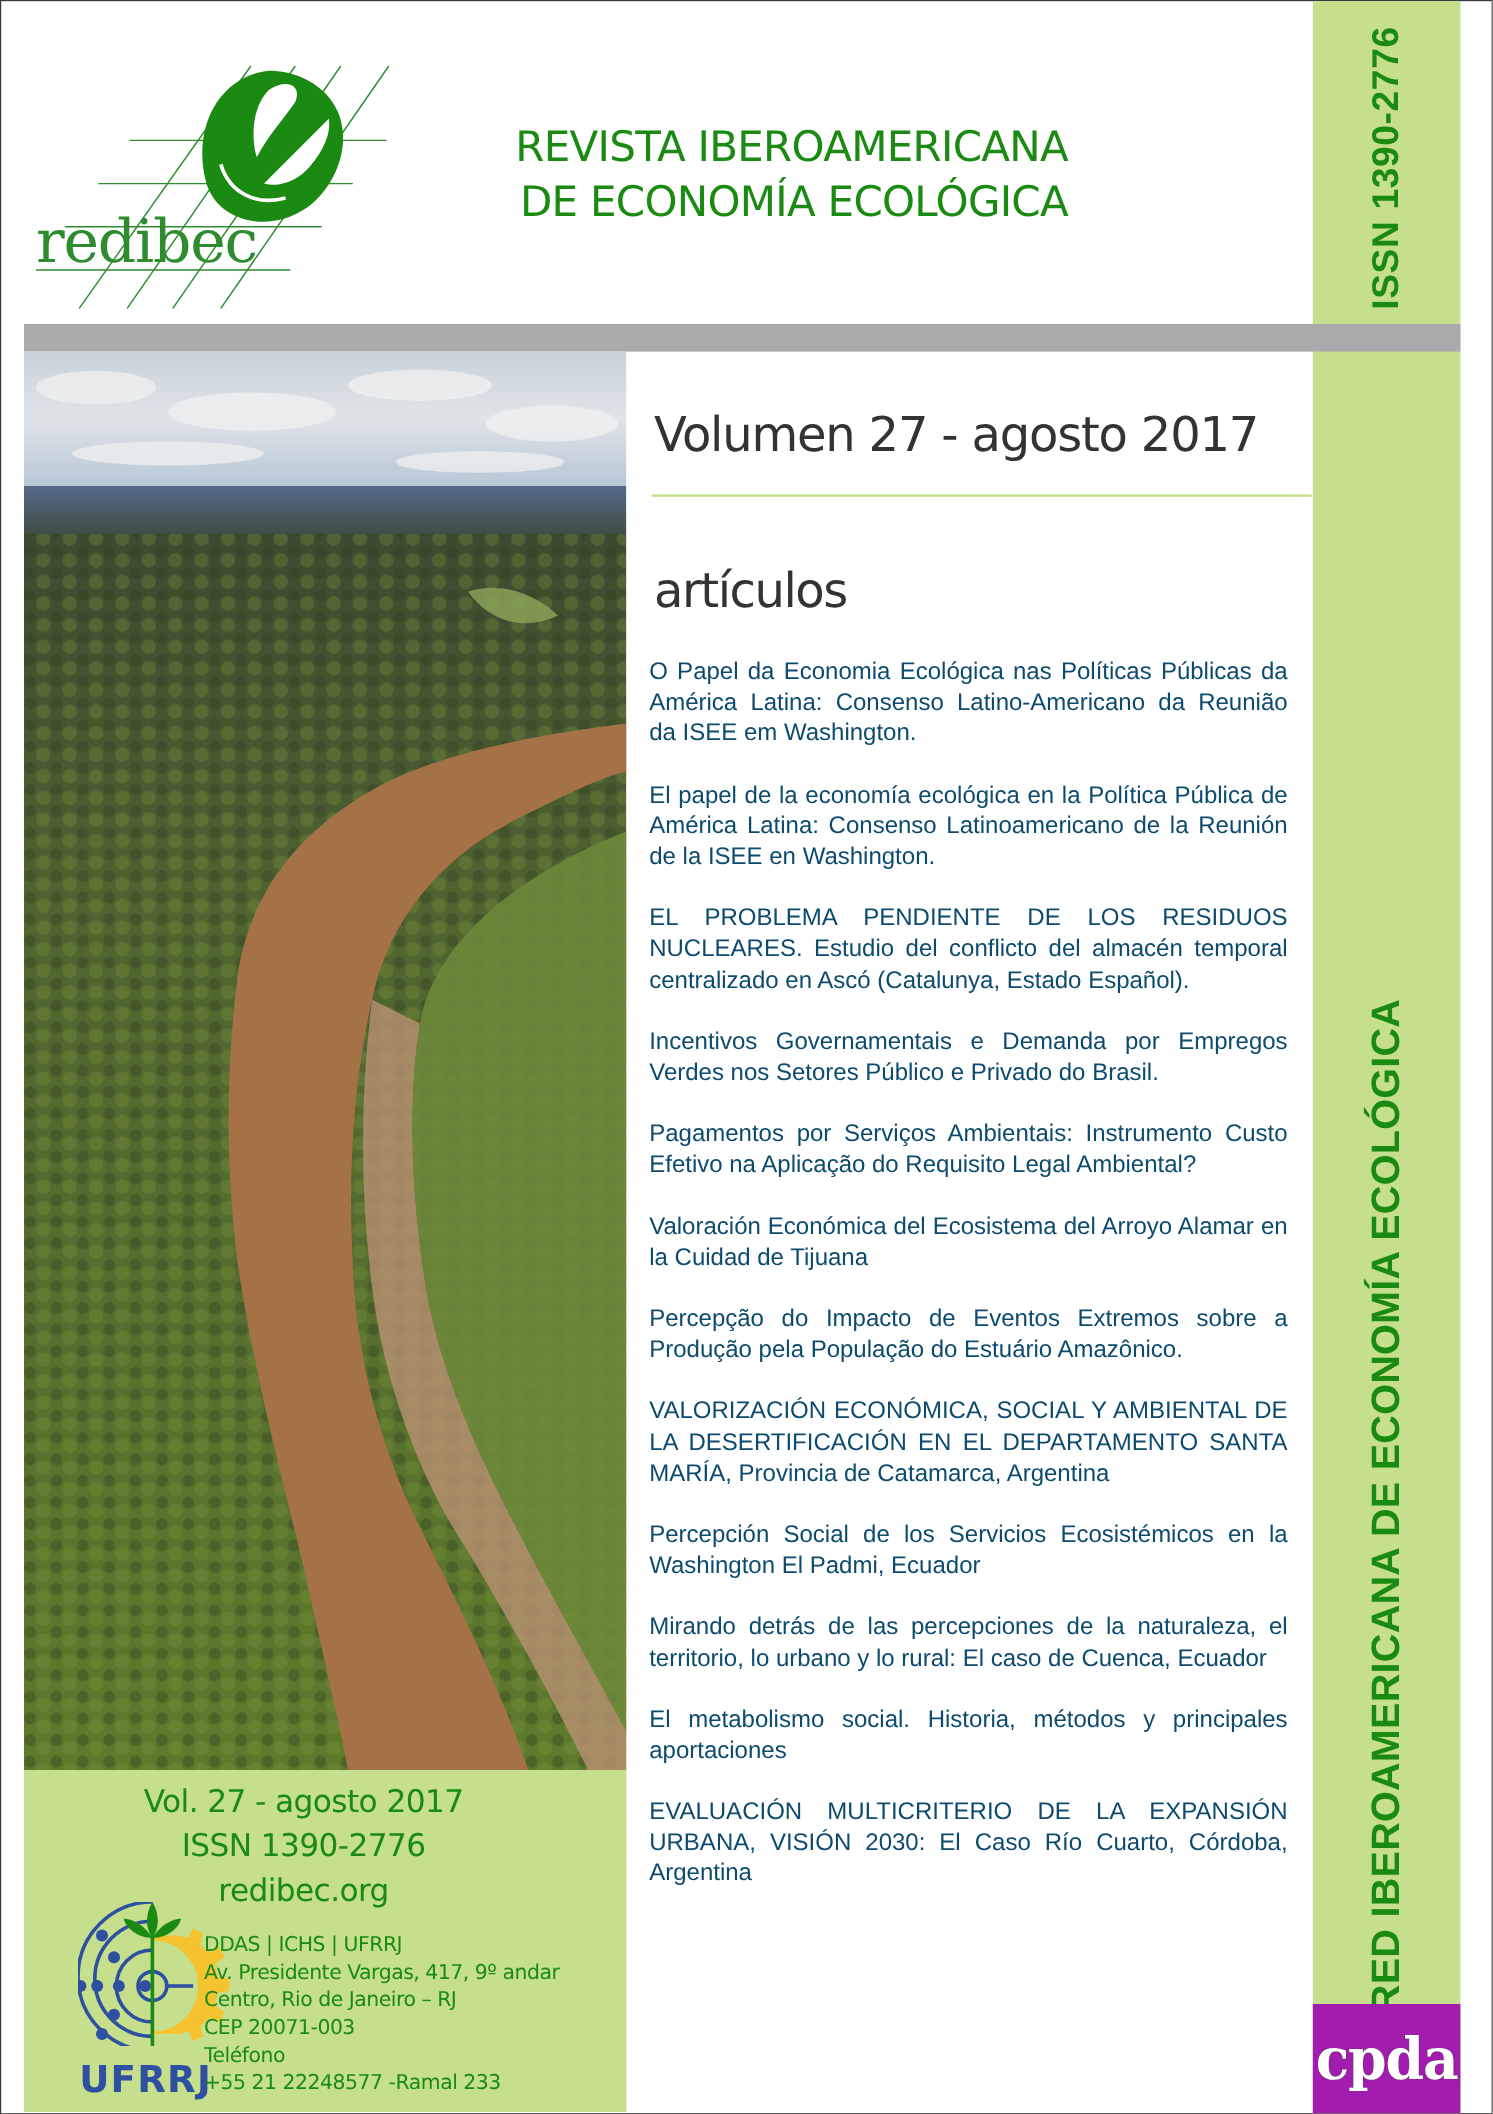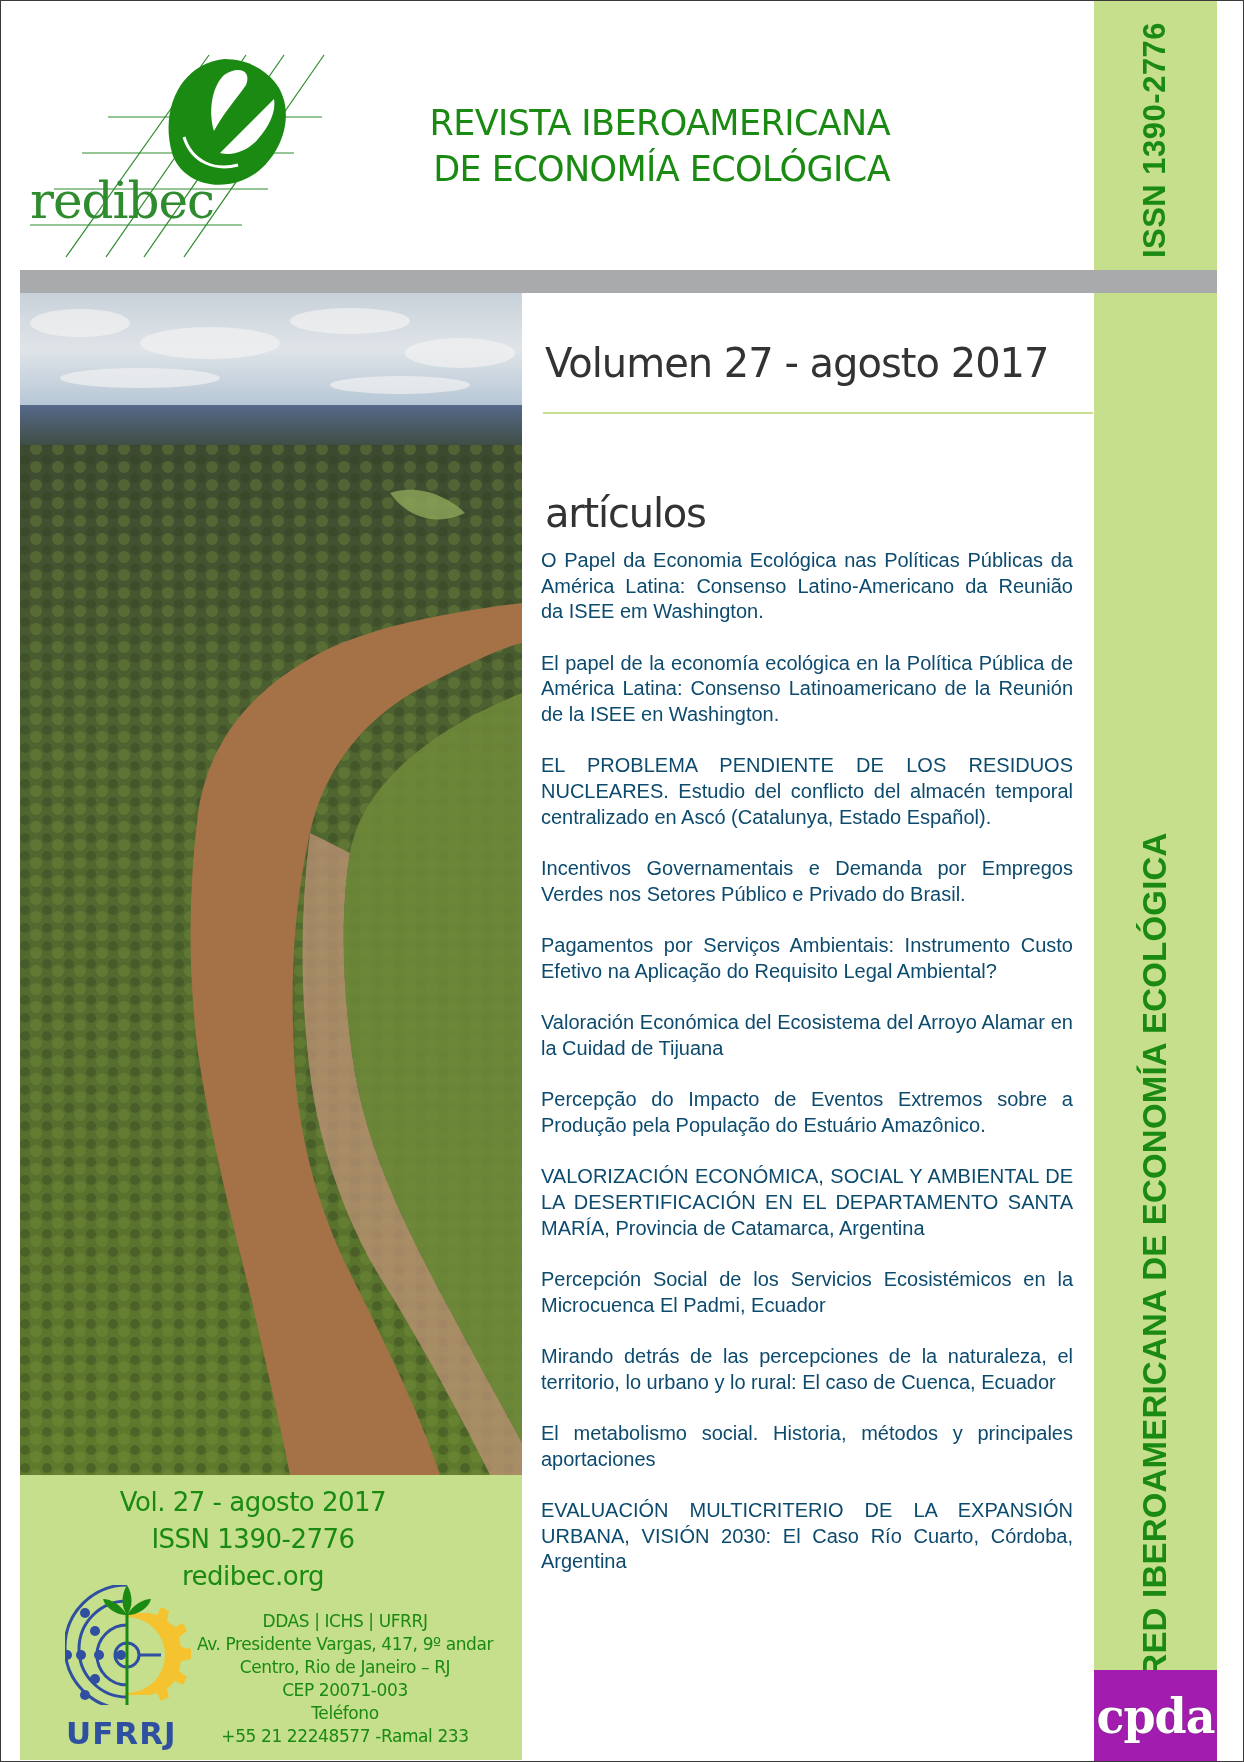--- a/index.html
+++ b/index.html
@@ -67,21 +67,21 @@
   .info-block {
     position: absolute; left: 20px; top: 1475px; width: 502px; height: 285px;
     background: #c5df8c;
   }
   .info-line {
     position: absolute; left: 0; width: 466px; text-align: center;
     color: #1a8a12; font-family: "DejaVu Sans", sans-serif; font-size: 26px;
     letter-spacing: -0.5px;
   }
   .address-block {
-    position: absolute; left: 150px; top: 135px; width: 350px; text-align: center;
+    position: absolute; left: 150px; top: 135px; width: 350px; 
     color: #1a8a12; font-family: "DejaVu Sans", sans-serif; font-size: 17px;
     line-height: 23px; letter-spacing: -0.4px;
   }
   .ufrrj-logo {
     position: absolute; left: 45px; top: 110px; width: 140px; height: 120px;
   }
   .ufrrj-label {
     position: absolute; left: 46px; top: 240px; color: #2f4fa0;
     font-family: "DejaVu Sans", sans-serif; font-weight: bold; font-size: 31px;
     letter-spacing: 1px;
@@ -90,21 +90,21 @@
   .volume-title {
     position: absolute; left: 545px; top: 340px; color: #333333;
     font-family: "DejaVu Sans", sans-serif; font-size: 40px; letter-spacing: -1px;
   }
   .volume-rule {
     position: absolute; left: 543px; top: 412px; width: 550px; height: 2px;
     background: #c5df8c;
   }
   .section-title {
     position: absolute; left: 545px; top: 470px; color: #333333;
-    font-family: "DejaVu Sans", sans-serif; font-size: 40px; letter-spacing: -1.2px; margin-top: 20px;
+    font-family: "DejaVu Sans", sans-serif; font-size: 40px; letter-spacing: -1.2px;
   }
   .articles {
     position: absolute; left: 541px; top: 548px; width: 532px;
     color: #0c4a6e; font-family: "Liberation Sans", sans-serif;
     font-size: 20px; line-height: 25.7px;
   }
   .article {
     text-align: justify; text-align-last: left; margin: 0 0 25.6px 0;
   }
 </style>
@@ -237,17 +237,17 @@
 
 <div class="articles">
   <p class="article">O Papel da Economia Ecológica nas Políticas Públicas da América Latina: Consenso Latino-Americano da Reunião da ISEE em Washington.</p>
   <p class="article">El papel de la economía ecológica en la Política Pública de América Latina: Consenso Latinoamericano de la Reunión de la ISEE en Washington.</p>
   <p class="article">EL PROBLEMA PENDIENTE DE LOS RESIDUOS NUCLEARES. Estudio del conflicto del almacén temporal centralizado en Ascó (Catalunya, Estado Español).</p>
   <p class="article">Incentivos Governamentais e Demanda por Empregos Verdes nos Setores Público e Privado do Brasil.</p>
   <p class="article">Pagamentos por Serviços Ambientais: Instrumento Custo Efetivo na Aplicação do Requisito Legal Ambiental?</p>
   <p class="article">Valoración Económica del Ecosistema del Arroyo Alamar en la Cuidad de Tijuana</p>
   <p class="article">Percepção do Impacto de Eventos Extremos sobre a Produção pela População do Estuário Amazônico.</p>
   <p class="article">VALORIZACIÓN ECONÓMICA, SOCIAL Y AMBIENTAL DE LA DESERTIFICACIÓN EN EL DEPARTAMENTO SANTA MARÍA, Provincia de Catamarca, Argentina</p>
-  <p class="article">Percepción Social de los Servicios Ecosistémicos en la Microcuenca El Padmi, Ecuador</p>
+  <p class="article">Percepción Social de los Servicios Ecosistémicos en la Washington El Padmi, Ecuador</p>
   <p class="article">Mirando detrás de las percepciones de la naturaleza, el territorio, lo urbano y lo rural: El caso de Cuenca, Ecuador</p>
   <p class="article">El metabolismo social. Historia, métodos y principales aportaciones</p>
   <p class="article">EVALUACIÓN MULTICRITERIO DE LA EXPANSIÓN URBANA, VISIÓN 2030: El Caso Río Cuarto, Córdoba, Argentina</p>
 </div>
 
 </body></html>

